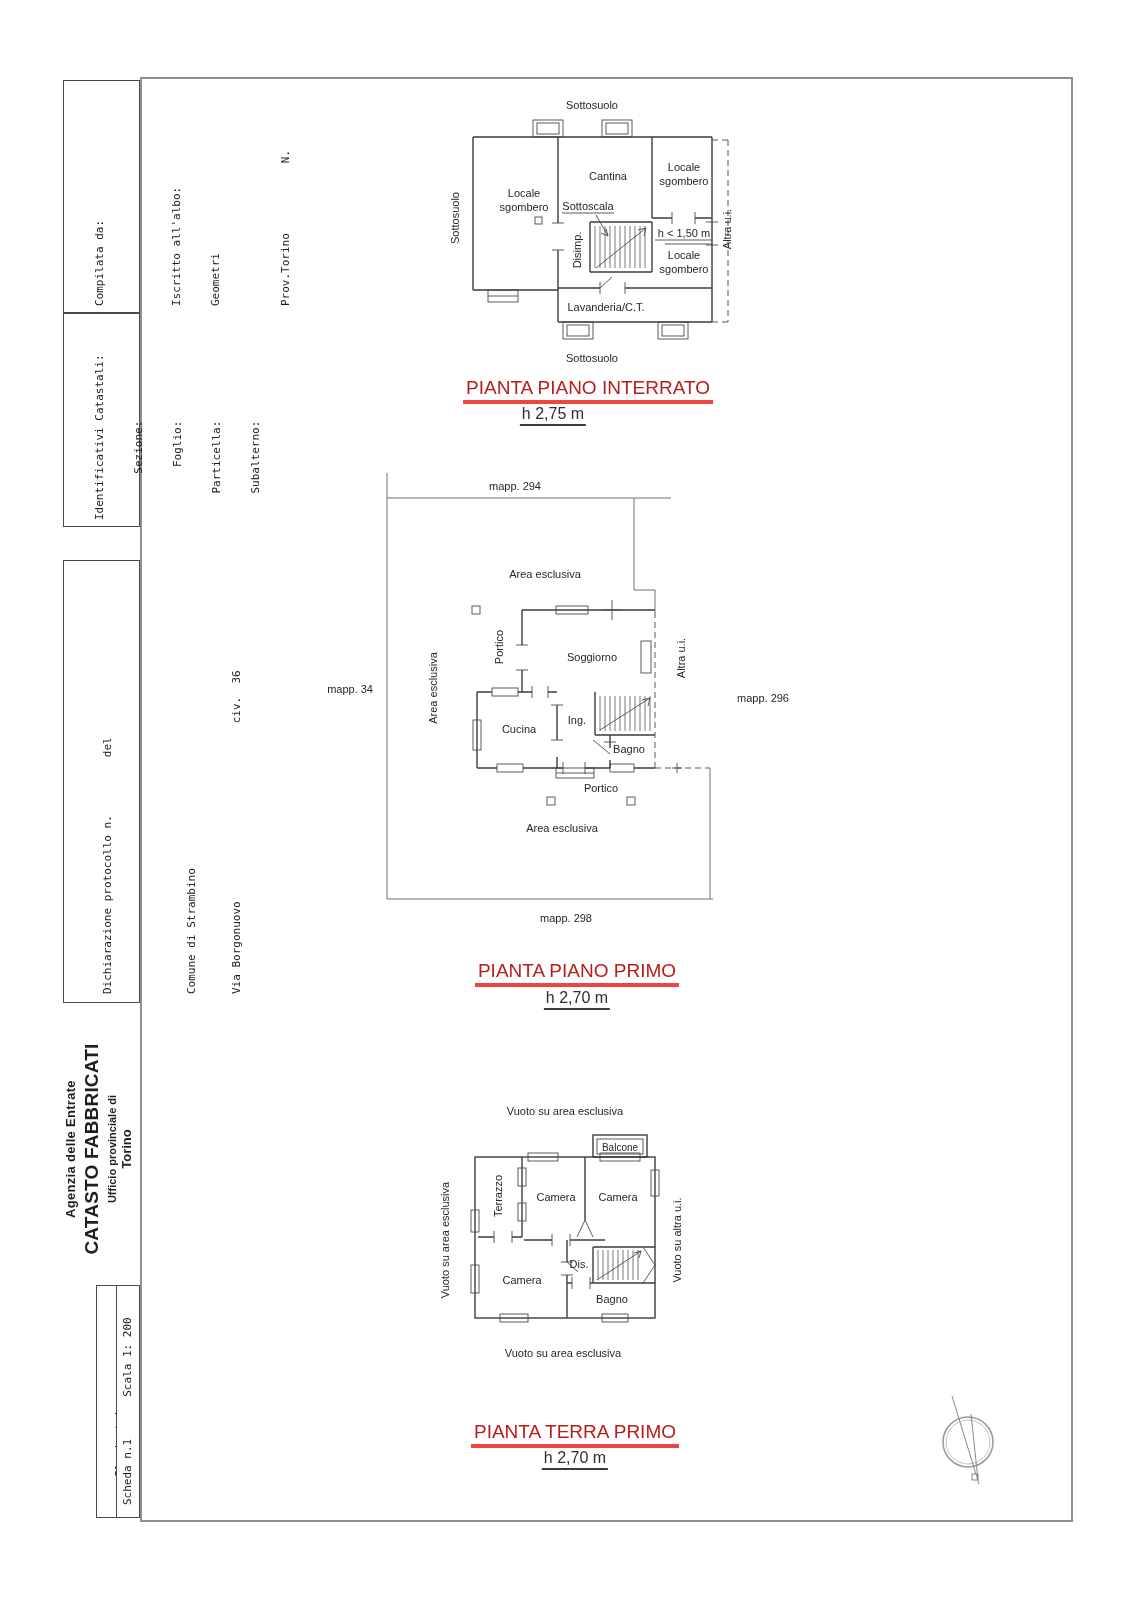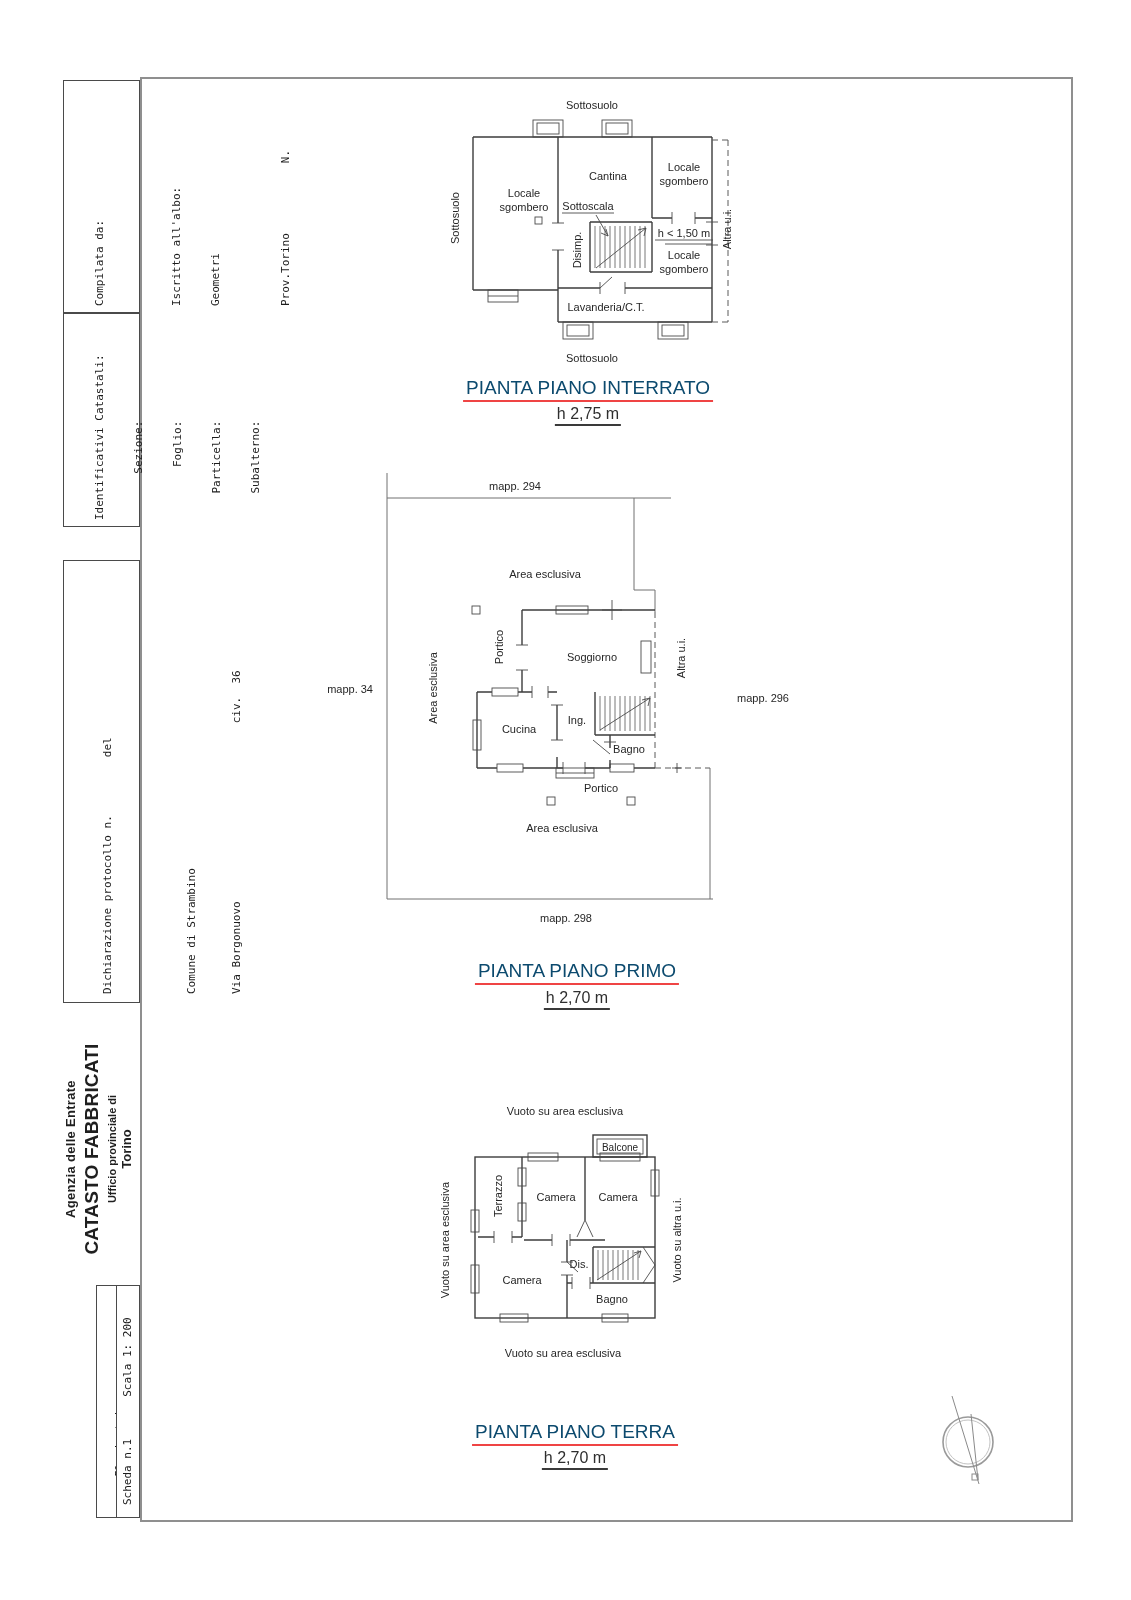--- a/index.html
+++ b/index.html
@@ -15,22 +15,22 @@
   .rot{position:absolute;left:0;transform:rotate(-90deg);transform-origin:0 0;box-sizing:border-box;}
   .mono{font-family:"DejaVu Sans Mono",monospace;font-size:11px;line-height:13px;color:#1c1c1c;white-space:pre;}
   .flexrow{display:flex;align-items:baseline;}
   .spacer{display:inline-block;}
   .agency{text-align:center;color:#1f1f1f;}
   .agency .a1{font-size:13px;font-weight:bold;letter-spacing:.3px;}
   .agency .a2{font-size:19px;font-weight:bold;letter-spacing:.2px;margin-top:3px;}
   .agency .a3{font-size:11px;font-weight:bold;margin-top:3px;}
   .agency .a4{font-size:13px;font-weight:bold;margin-top:1px;}
   
-  .plan-title{position:absolute;transform:translateX(-50%);font-size:19px;color:#0c4a6e;
-    border-bottom:2px solid #ef4444;padding:0 3px 1px 3px;white-space:nowrap;}
+  .plan-title{position:absolute;transform:translateX(-50%);font-size:19px;color:#b91c1c;
+    border-bottom:4px solid #ef4444;padding:0 3px 1px 3px;white-space:nowrap;}
   .plan-h{position:absolute;transform:translateX(-50%);font-size:16px;color:#2e2e2e;
     border-bottom:2px solid #3a3a3a;padding:0 2px 1px 2px;white-space:nowrap;}
   
   svg{position:absolute;overflow:visible;}
   svg text{font-family:"Liberation Sans",sans-serif;font-size:11px;fill:#262626;}
   .wall{stroke:#3d3d3d;stroke-width:1.4;fill:none;}
   .thin{stroke:#4a4a4a;stroke-width:.9;fill:none;}
   .bound{stroke:#707070;stroke-width:1;fill:none;}
   .dash{stroke:#5a5a5a;stroke-width:1;fill:none;stroke-dasharray:6 4;}
   .hatch{stroke:#555;stroke-width:.8;fill:none;}
@@ -161,21 +161,21 @@
     <text x="588" y="210" text-anchor="middle">Sottoscala</text>
     <text x="581" y="250" text-anchor="middle" transform="rotate(-90 581 250)">Disimp.</text>
     <text x="684" y="237" text-anchor="middle">h &lt; 1,50 m</text>
     <text x="684" y="259" text-anchor="middle">Locale</text>
     <text x="684" y="273" text-anchor="middle">sgombero</text>
     <text x="606" y="311" text-anchor="middle">Lavanderia/C.T.</text>
   </g>
 </svg>
 
 <div class="plan-title" style="left:588px;top:377px;">PIANTA PIANO INTERRATO</div>
-<div class="plan-h" style="left:588px;top:405px;">h 2,75 m</div>
+<div class="plan-h" style="left:553px;top:405px;">h 2,75 m</div>
 
 <svg style="left:335px;top:465px;" width="700" height="470" viewBox="335 465 700 470">
   <g>
     <path class="bound" d="M387,473 V899 M387,498 H671 M634,498 V590 M634,590 H655 M655,590 V612 M387,899 H713 M710,768 V899"></path>
     <path class="dash" d="M655,612 V768 M655,768 H710"></path>
     <path class="thin" d="M677,763 V773 M672,768 H682"></path>
   </g>
   <g>
 
     <path class="wall" d="M522,610 H655"></path>
@@ -282,21 +282,21 @@
     <text x="620" y="1151" text-anchor="middle" style="font-size:10px">Balcone</text>
     <text x="502" y="1196" text-anchor="middle" transform="rotate(-90 502 1196)">Terrazzo</text>
     <text x="556" y="1201" text-anchor="middle">Camera</text>
     <text x="618" y="1201" text-anchor="middle">Camera</text>
     <text x="522" y="1284" text-anchor="middle">Camera</text>
     <text x="579" y="1268" text-anchor="middle">Dis.</text>
     <text x="612" y="1303" text-anchor="middle">Bagno</text>
   </g>
 </svg>
 
-<div class="plan-title" style="left:575px;top:1421px;">PIANTA PIANO TERRA</div>
+<div class="plan-title" style="left:575px;top:1421px;">PIANTA TERRA PRIMO</div>
 <div class="plan-h" style="left:575px;top:1449px;">h 2,70 m</div>
 
 <svg style="left:915px;top:1380px;" width="110" height="115" viewBox="915 1380 110 115">
   <g>
     <circle cx="968" cy="1442" r="25" fill="none" stroke="#9a9a9a" stroke-width="1.6"></circle>
     <circle cx="968" cy="1442" r="22" fill="none" stroke="#c2c2c2" stroke-width="1"></circle>
     <path d="M952,1396 L979,1484 M971,1414 L978,1480" stroke="#8a8a8a" stroke-width="1" fill="none"></path>
     <rect x="972" y="1474" width="6" height="6" fill="none" stroke="#8a8a8a" stroke-width="1"></rect>
   </g>
 </svg>

